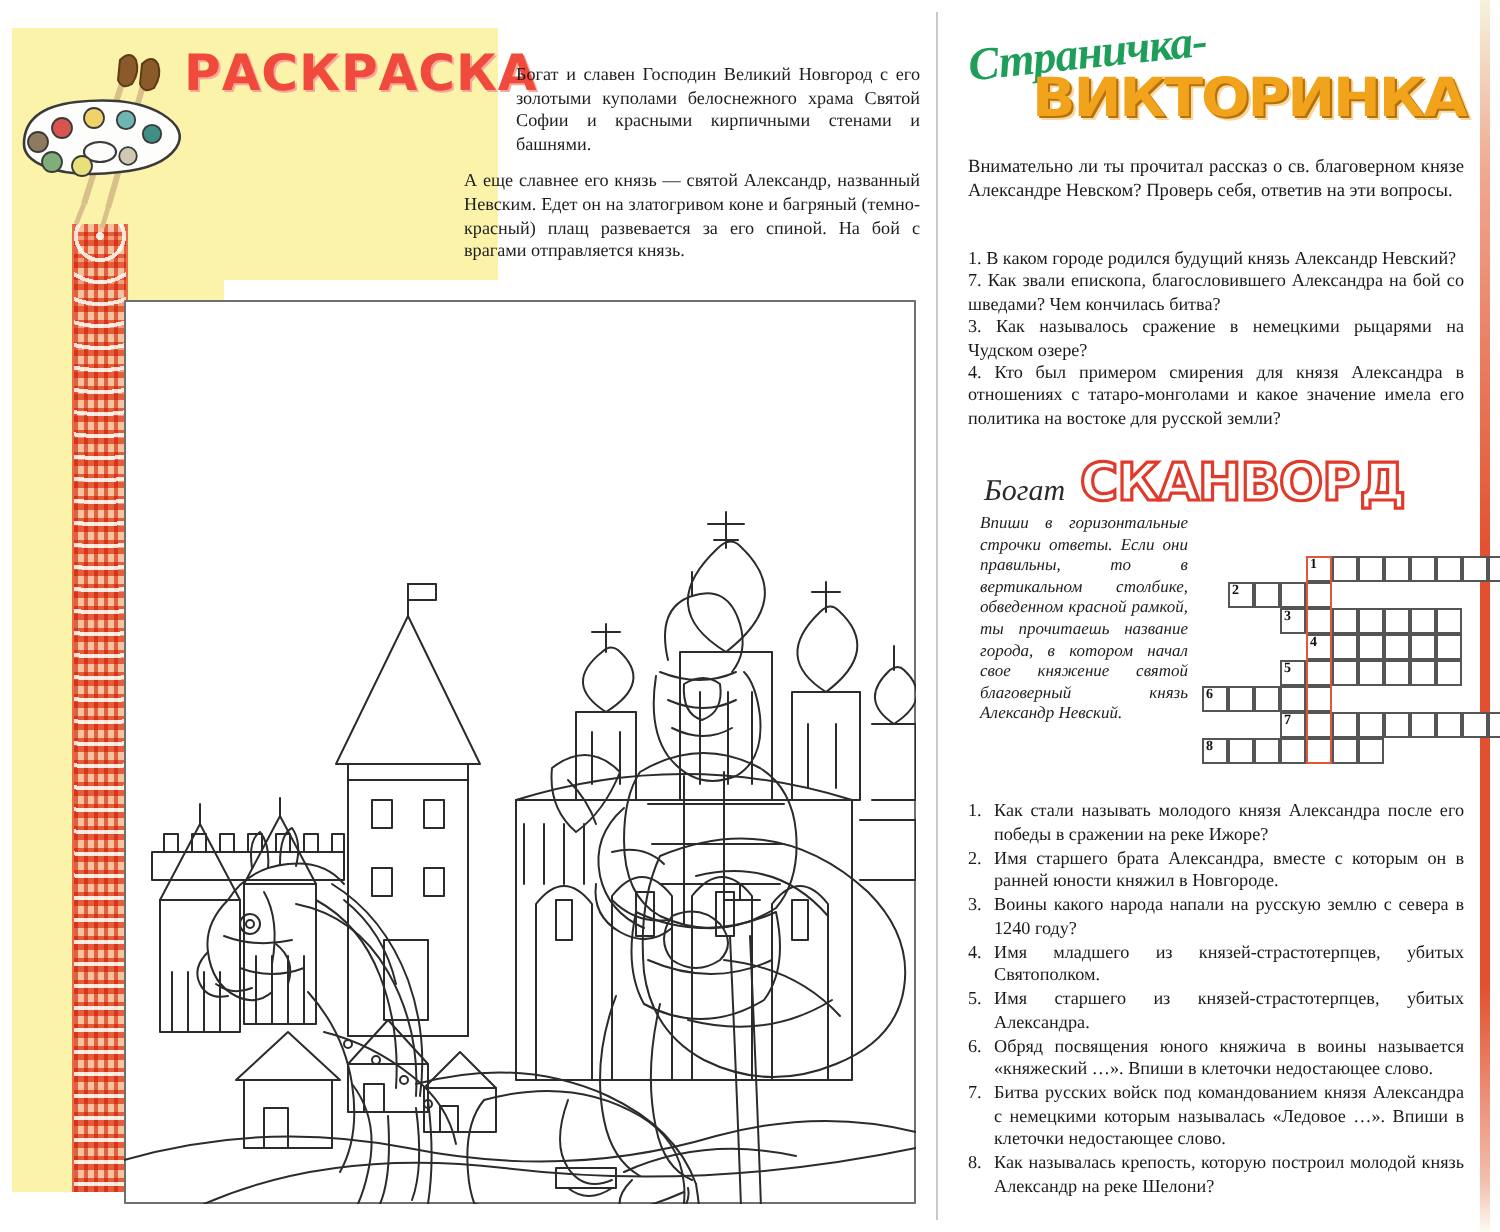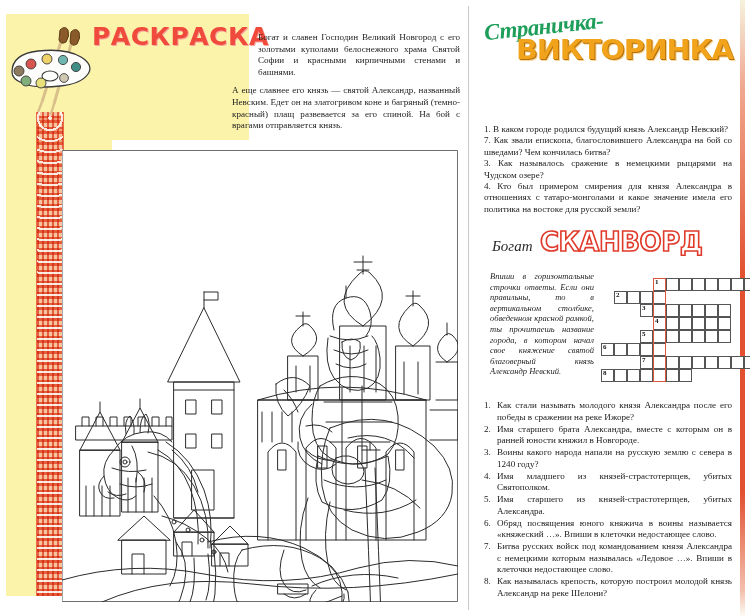--- a/index.html
+++ b/index.html
@@ -127,21 +127,21 @@
     position:absolute;left:48px;top:-1px;
     font-family:"DejaVu Sans", sans-serif;
     font-weight:bold;font-size:26px;letter-spacing:-.5px;
     color:#ffffff;
     -webkit-text-stroke:1.6px #e03a2a;
     text-stroke:1.6px #e03a2a;
   }
 
   
   .skan-instr{
-    position:absolute;left:12px;top:271px;width:104px;
+    position:absolute;left:12px;top:256px;width:104px;
     font-style:italic;font-size:8.5px;line-height:10.6px;
     text-align:justify;color:#1d1d1d;
   }
 
   
   .grid{position:absolute;left:122px;top:278px;width:136px;height:112px;}
   .cell{
     position:absolute;width:13px;height:13px;
     border:1px solid #555;
     background:#fff;
@@ -379,20 +379,21 @@
   <div class="divider"></div>
   <div class="right-stripe"></div>
 
   <div class="right">
 
     <div class="vikt-head">
       <div class="stranichka">Страничка-</div>
       <div class="viktorinka">ВИКТОРИНКА</div>
     </div>
 
+    <div class="lead">Внимательно ли ты прочитал рассказ о св. благоверном князе Александре Невском? Проверь себя, ответив на эти вопросы.</div>
 
     <div class="qlist">
       <div class="q">1. В каком городе родился будущий князь Александр Невский?</div>
       <div class="q">7. Как звали епископа, благословившего Александра на бой со шведами? Чем кончилась битва?</div>
       <div class="q">3. Как называлось сражение в немецкими рыцарями на Чудском озере?</div>
       <div class="q">4. Кто был примером смирения для князя Александра в отношениях с татаро-монголами и какое значение имела его политика на востоке для русской земли?</div>
     </div>
 
     <div class="skan-head">
       <div class="reshi">Богат</div>

